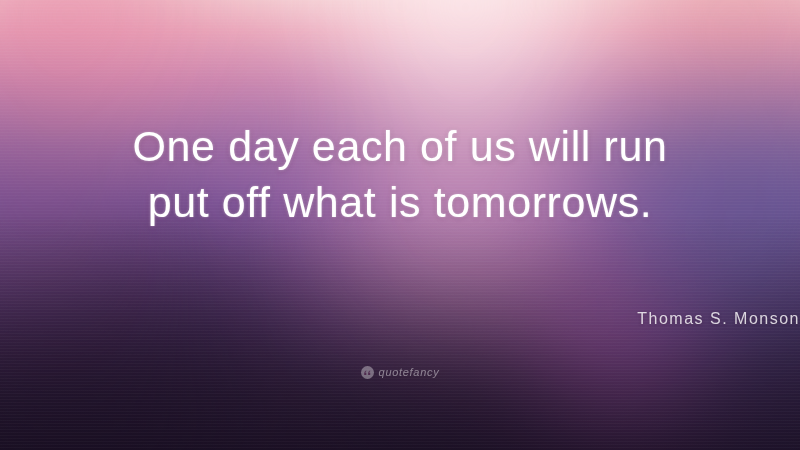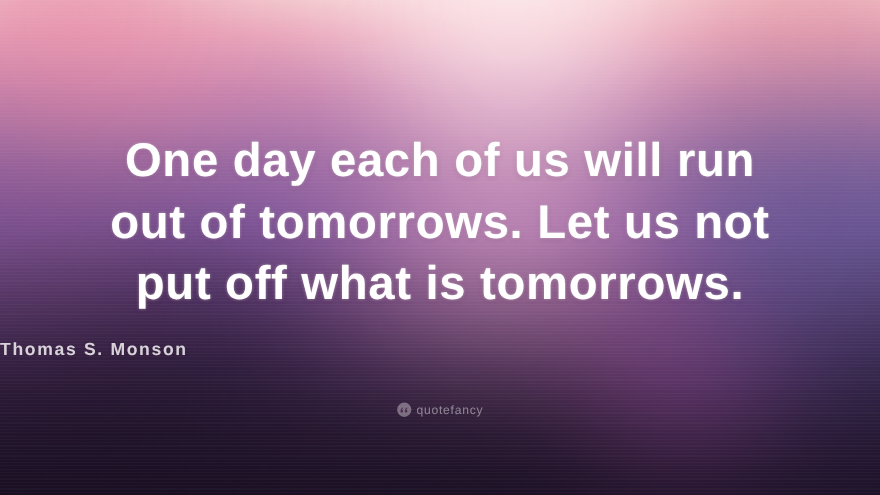--- a/index.html
+++ b/index.html
@@ -186,52 +186,53 @@
     position: absolute;
     left: 0;
     right: 0;
     top: 118px;
     text-align: center;
   }
 
   .quote-line {
     font-size: 43px;
     line-height: 56px;
-    font-weight: 700;
+    font-weight: 400;
     color: #ffffff;
     letter-spacing: 0.6px;
     white-space: nowrap;
     text-shadow:
       0 0 3px rgba(255,255,255,0.40),
       0 1px 5px rgba(90,40,80,0.30);
   }
 
   .author {
     position: absolute;
     left: 0;
     right: 0;
     top: 310px;
-    text-align: left;
+    text-align: right;
     font-size: 16px;
-    font-weight: 700;
+    font-weight: 400;
     color: rgba(255,255,255,0.80);
     letter-spacing: 1.5px;
     text-shadow: 0 1px 3px rgba(60,25,55,0.35);
   }
 
   .watermark {
     position: absolute;
     left: 0;
     right: 0;
     top: 366px;
     display: flex;
-    align-items: center;
+    align-items: flex-start;
     justify-content: center;
     gap: 5px;
     opacity: 0.50;
+    font-style: italic;
   }
 
   .wm-badge {
     width: 13px;
     height: 13px;
     border-radius: 50%;
     background: rgba(255,255,255,0.70);
     display: flex;
     align-items: center;
     justify-content: center;
@@ -267,21 +268,20 @@
     <div class="blob blob-dark-br"></div>
   </div>
 
   <div class="bg-layer bg-vignette"></div>
   <div class="bg-layer bg-texture"></div>
 
   <div class="content">
 
     <div class="quote-block">
       <div class="quote-line">One day each of us will run</div>
-      <div class="quote-line">out of tomorrows. Let us not</div>
       <div class="quote-line">put off what is tomorrows.</div>
     </div>
 
     <div class="author">Thomas S. Monson</div>
 
     <div class="watermark">
       <span class="wm-badge">
         <svg width="9" height="9" viewBox="0 0 9 9" aria-hidden="true">
           <path d="M1.2 5.6c0-1.5 0.7-2.6 1.9-3.2l0.4 0.7c-0.7 0.4-1.1 1-1.1 1.6h0.9v2.3H1.2V5.6z
                    M5.1 5.6c0-1.5 0.7-2.6 1.9-3.2l0.4 0.7c-0.7 0.4-1.1 1-1.1 1.6h0.9v2.3H5.1V5.6z" fill="#6d3a63"></path>

